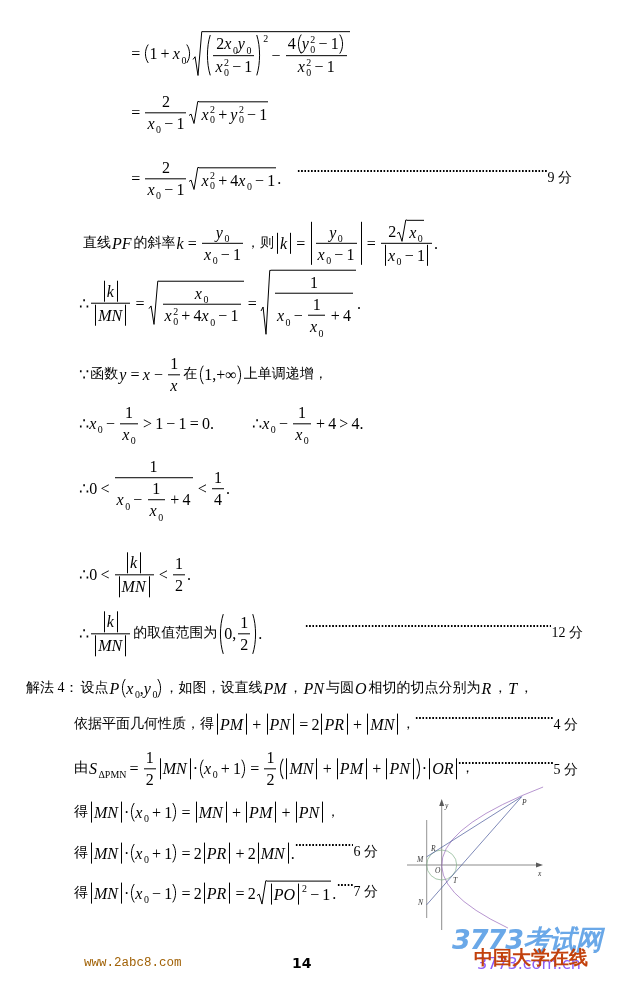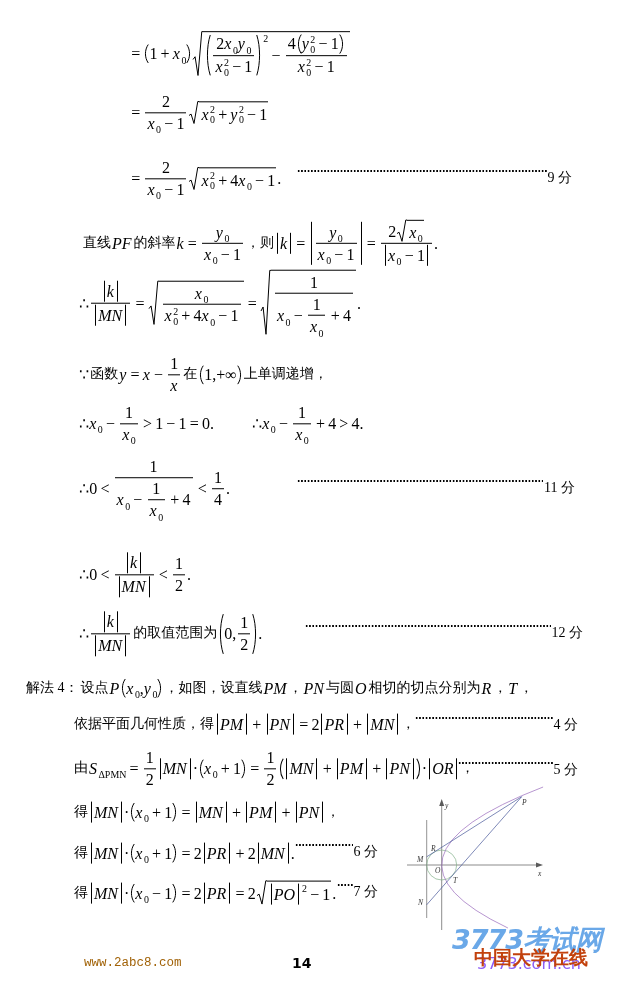--- a/index.html
+++ b/index.html
@@ -566,24 +566,20 @@
       <span class="frac">
         <span class="num">
           <span class="mt">1</span>
         </span>
         <span class="den">
           <span class="mt">4</span>
         </span>
       </span>
       <span class="mt">.</span>
     </div>
-  <div class="score-row" id="sc8">
-    <span class="leader"></span>
-    <span class="score">11 分</span>
-  </div>
   <div class="line" id="ln9">
       <span class="mt">∴</span>
       <span class="mt">0</span>
       <span class="mo">&lt;</span>
       <span class="frac">
         <span class="num">
           <span class="ab">
             <span class="atom">
               <span class="mi">k</span>
             </span>

